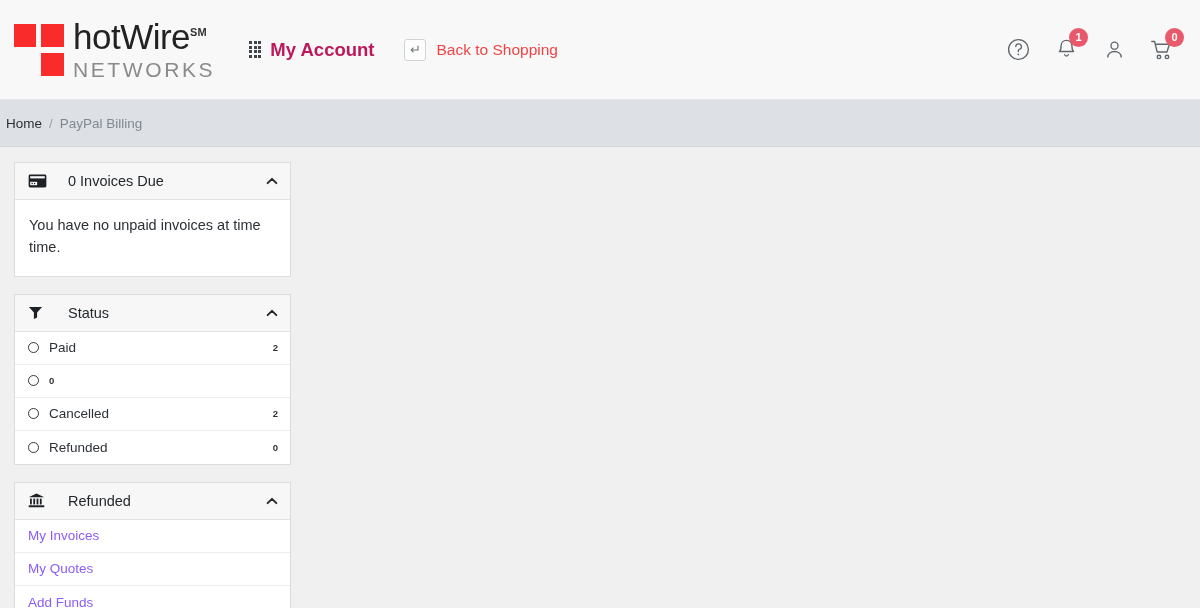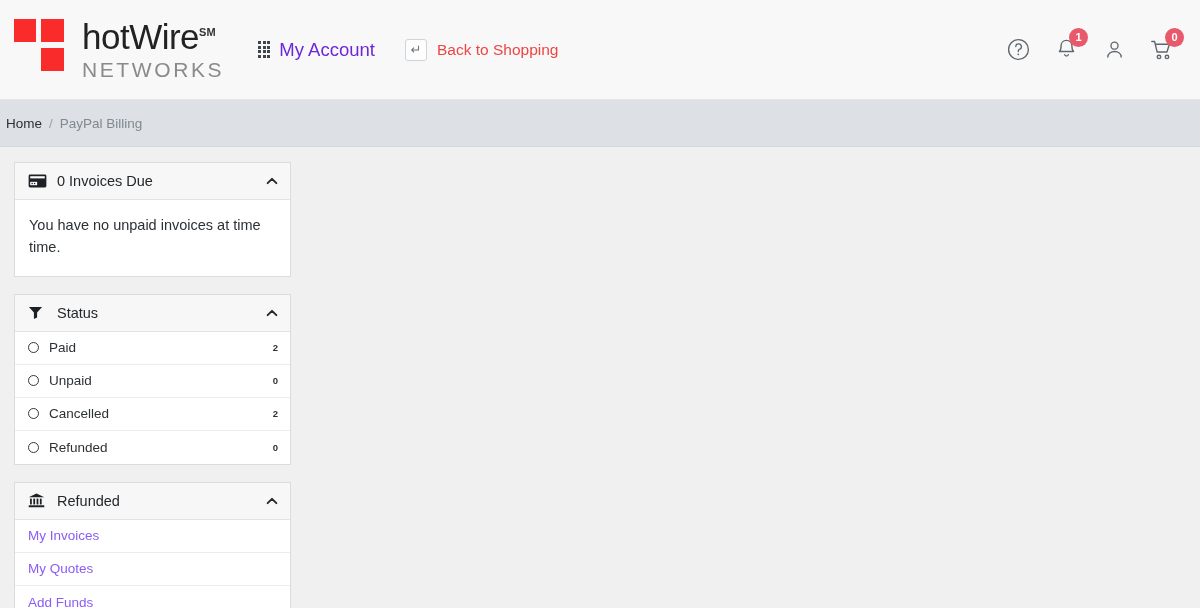--- a/index.html
+++ b/index.html
@@ -16,21 +16,21 @@
   .header {
     height: 100px;
     background: #f8f8f8;
     border-bottom: 1px solid #e6e6e6;
     display: flex;
     align-items: center;
     padding: 0 18px 0 14px;
     position: relative;
   }
 
-  .logo-block { display: flex; flex-shrink: 0; gap: 9px; }
+  .logo-block { display: flex; align-items: center; flex-shrink: 0; }
   .logo-squares {
     width: 50px; height: 52px;
     position: relative;
     margin-right: 9px;
   }
   .sq { position: absolute; background: #fa2b2b; }
   .sq-a { left: 0;  top: 0;  width: 22px; height: 23px; }
   .sq-b { left: 27px; top: 0;  width: 23px; height: 23px; }
   .sq-c { left: 27px; top: 29px; width: 23px; height: 23px; }
 
@@ -65,22 +65,22 @@
   .grid-icon {
     display: inline-grid;
     grid-template-columns: repeat(3, 3px);
     grid-template-rows: repeat(4, 3px);
     gap: 1.6px;
     margin-right: 9px;
   }
   .grid-icon i { background: #3f4549; display: block; width: 3px; height: 3px; }
   .nav-label-strong {
     font-size: 18.5px;
-    font-weight: normal;
-    color: #6d28d9;
+    font-weight: bold;
+    color: #be185d;
   }
 
   .back-shop { margin-left: 30px; display: flex; align-items: center; cursor: pointer; }
   .enter-box {
     width: 22px; height: 22px;
     border: 1px solid #cfd4d8;
     border-radius: 3px;
     background: #fdfdfd;
     display: flex; align-items: center; justify-content: center;
     margin-right: 10px;
@@ -141,20 +141,21 @@
     margin-bottom: 17px;
   }
   .panel-head {
     background: #f7f7f7;
     border-bottom: 1px solid #e2e2e2;
     height: 37px;
     display: flex;
     align-items: center;
     padding: 0 11px 0 13px;
     cursor: pointer;
+    gap: 11px;
   }
   .panel-head .ph-icon {
     width: 20px;
     display: flex; align-items: center; justify-content: flex-start;
     margin-right: 9px;
     color: #1d2125;
   }
   .panel-title {
     font-size: 14.5px;
     color: #23282c;
@@ -328,21 +329,20 @@
         </span>
       </div>
 
       <div class="status-row">
         <span class="radio"></span>
         <span class="status-label">Paid</span>
         <span class="status-count">2</span>
       </div>
       <div class="status-row">
         <span class="radio"></span>
-        <span class="status-label">Unpaid</span>
         <span class="status-count">0</span>
       </div>
       <div class="status-row">
         <span class="radio"></span>
         <span class="status-label">Cancelled</span>
         <span class="status-count">2</span>
       </div>
       <div class="status-row">
         <span class="radio"></span>
         <span class="status-label">Refunded</span>

